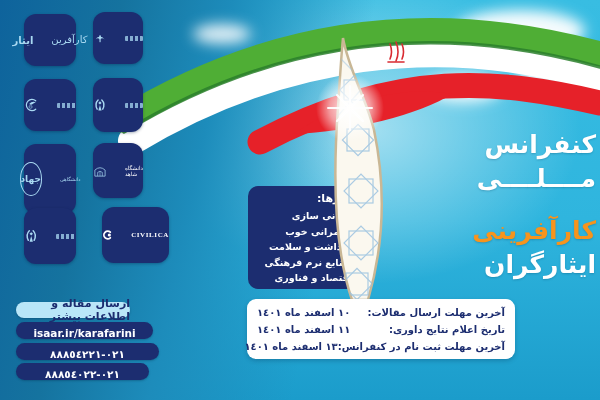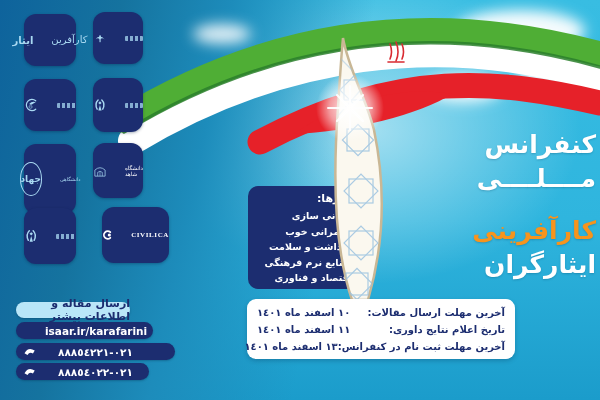--- a/index.html
+++ b/index.html
@@ -55,23 +55,23 @@
     box-shadow:0 2px 4px rgba(0,40,70,.25);}
   .d-row{display:flex;justify-content:space-between;align-items:center;height:16px;}
   .d-row .lbl,.d-row .val{color:var(--navy,#1c2d70);font-weight:bold;font-size:10px;white-space:nowrap;}
 
   
   .pill{position:absolute;border-radius:9px;display:flex;align-items:center;
     box-sizing:border-box;box-shadow:0 1px 2px rgba(0,40,70,.3);}
   .p-hdr{left:16px;top:302px;width:114px;height:16px;background:var(--pill-cyan,#b9e6f8);
     justify-content:center;direction:rtl;}
   .p-hdr span{color:var(--navy,#1c2d70);font-weight:bold;font-size:11px;}
-  .p-dark{background:var(--navy,#1c2d70);padding:0 7px;gap:22px;direction:ltr;}
+  .p-dark{background:var(--navy,#1c2d70);padding:0 7px;gap:5px;direction:ltr;flex-direction:column;}
   .p-web{left:16px;top:322px;width:137px;height:17px;}
-  .p-ph1{left:16px;top:343px;width:159px;height:17px;}
+  .p-ph1{left:16px;top:343px;width:143px;height:17px;}
   .p-ph2{left:16px;top:363px;width:133px;height:17px;}
   .p-dark span{color:#fff;font-weight:bold;font-size:10.5px;white-space:nowrap;}
 </style>
 </head>
 <body>
 
 <div class="poster">
   <div class="bg-left"></div>
   <div class="cloud c1"></div>
   <div class="cloud c2"></div>

